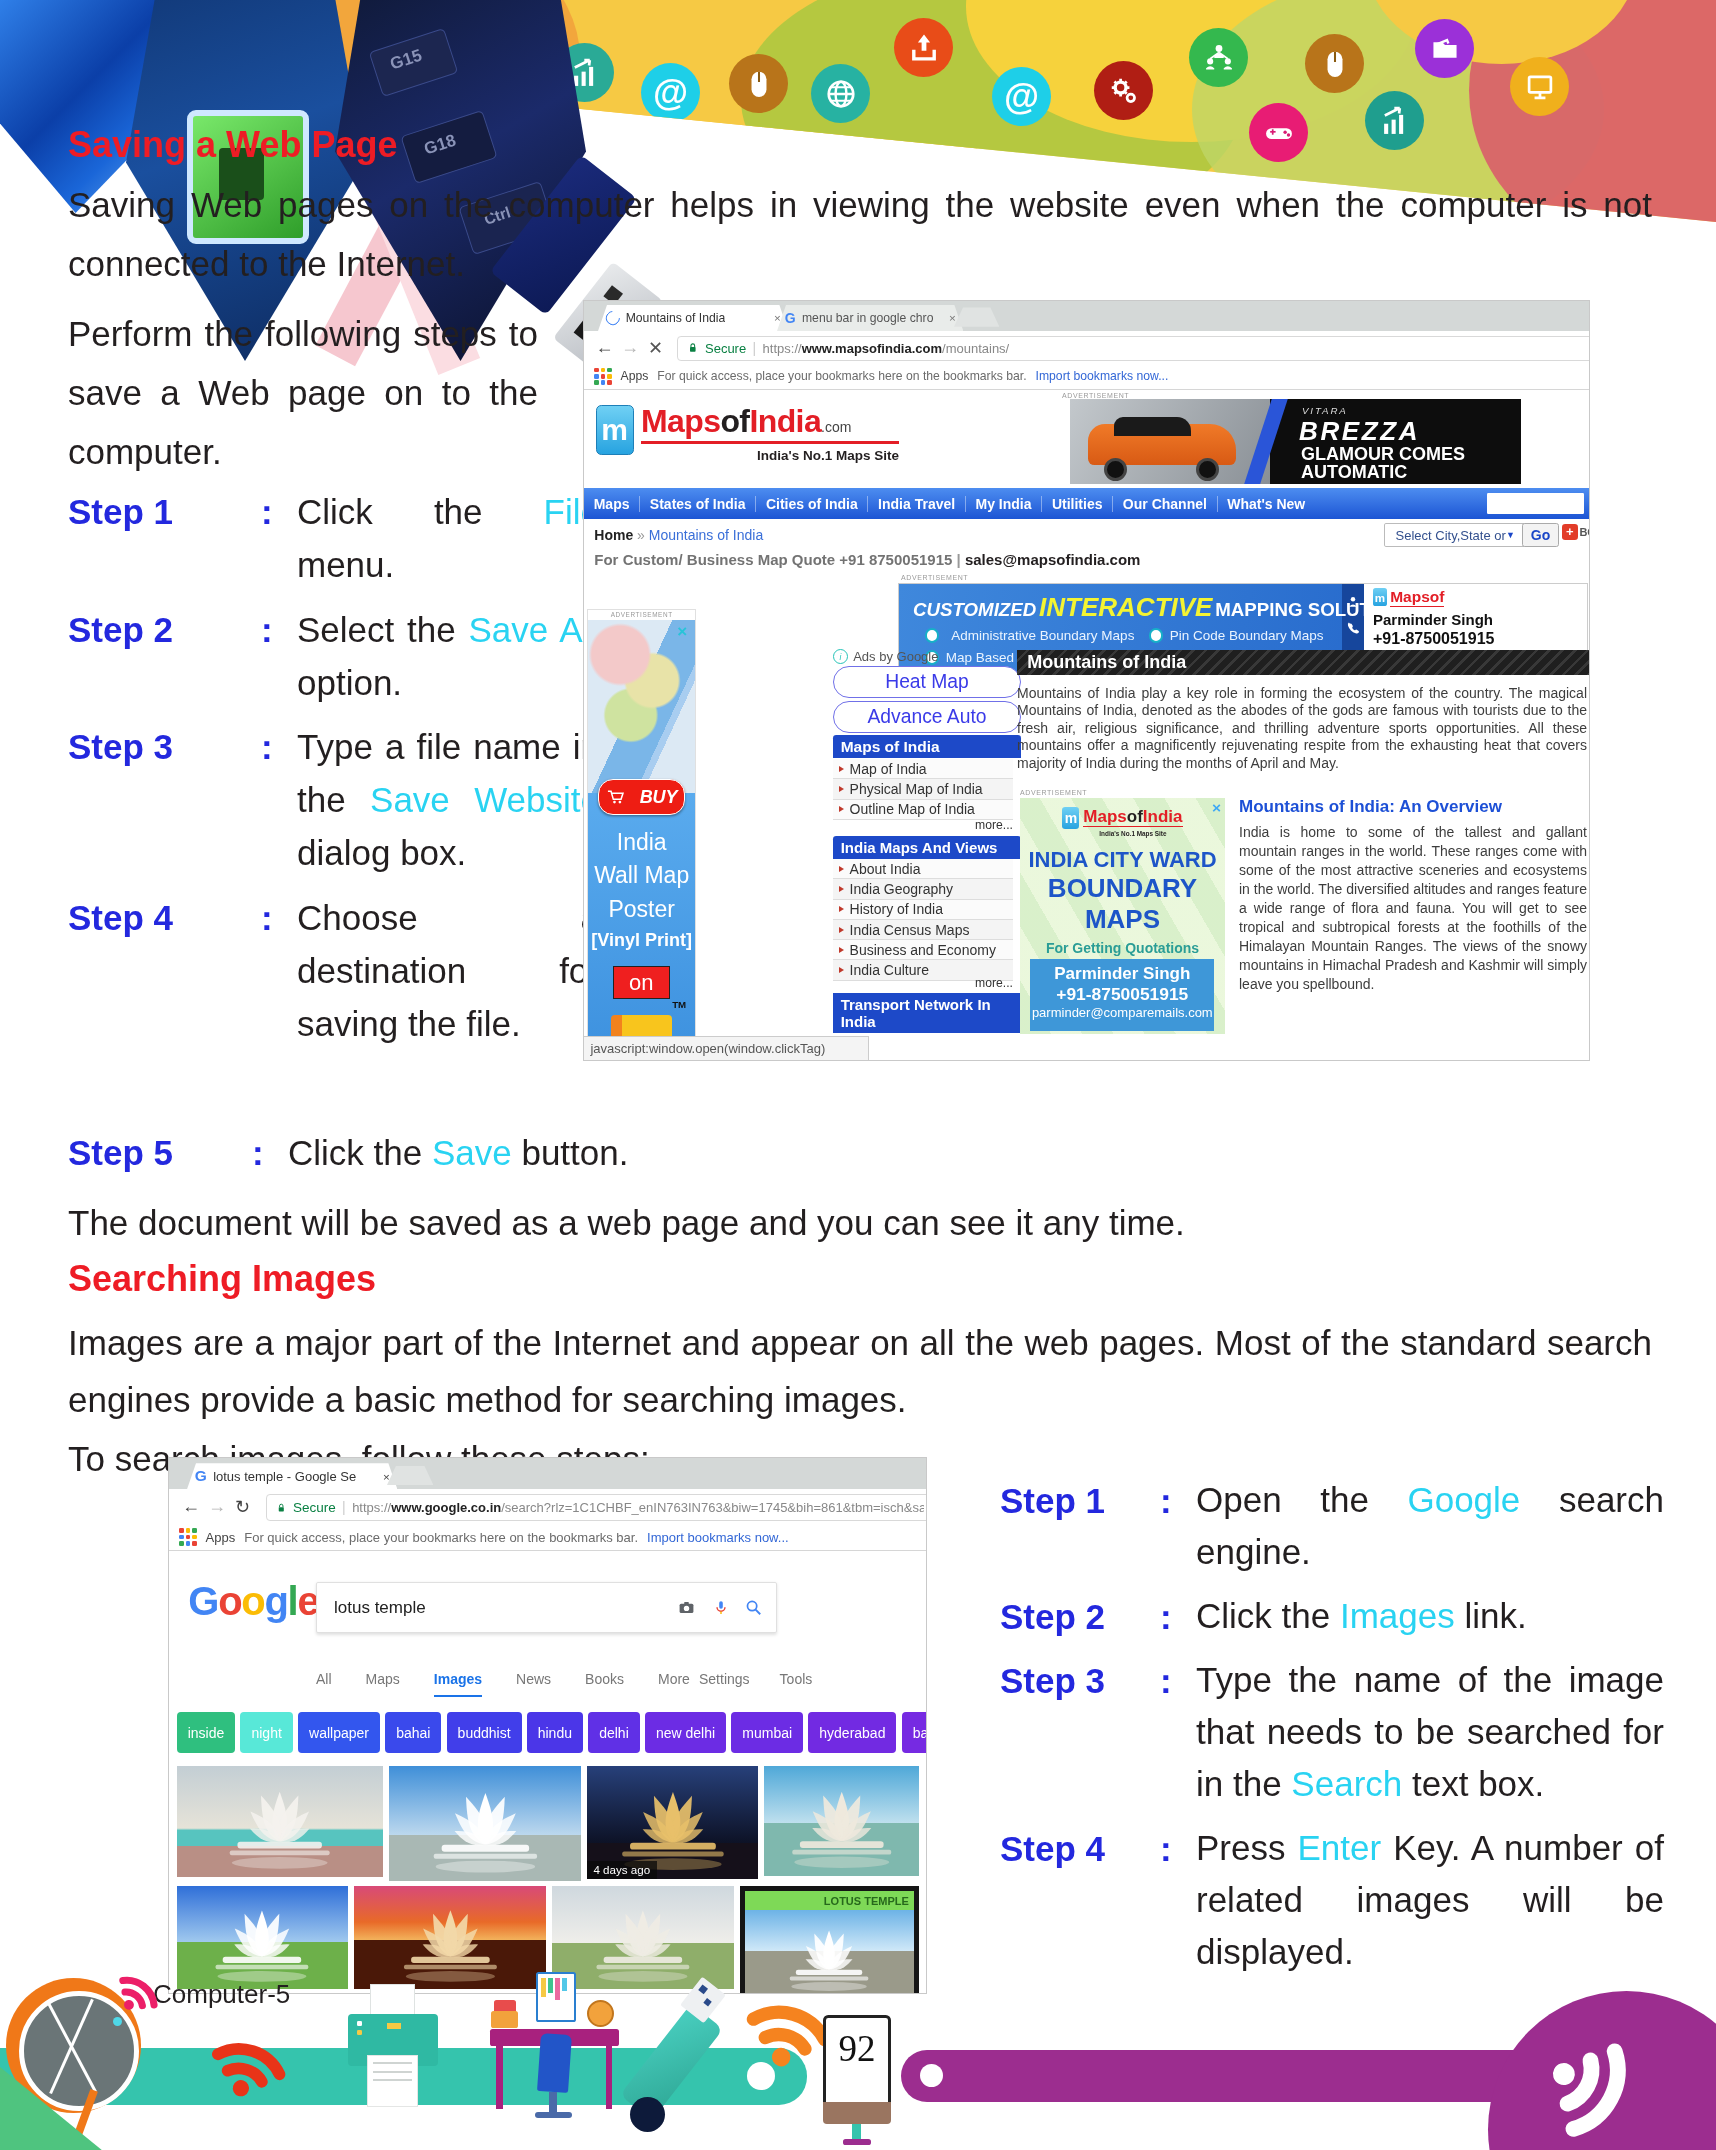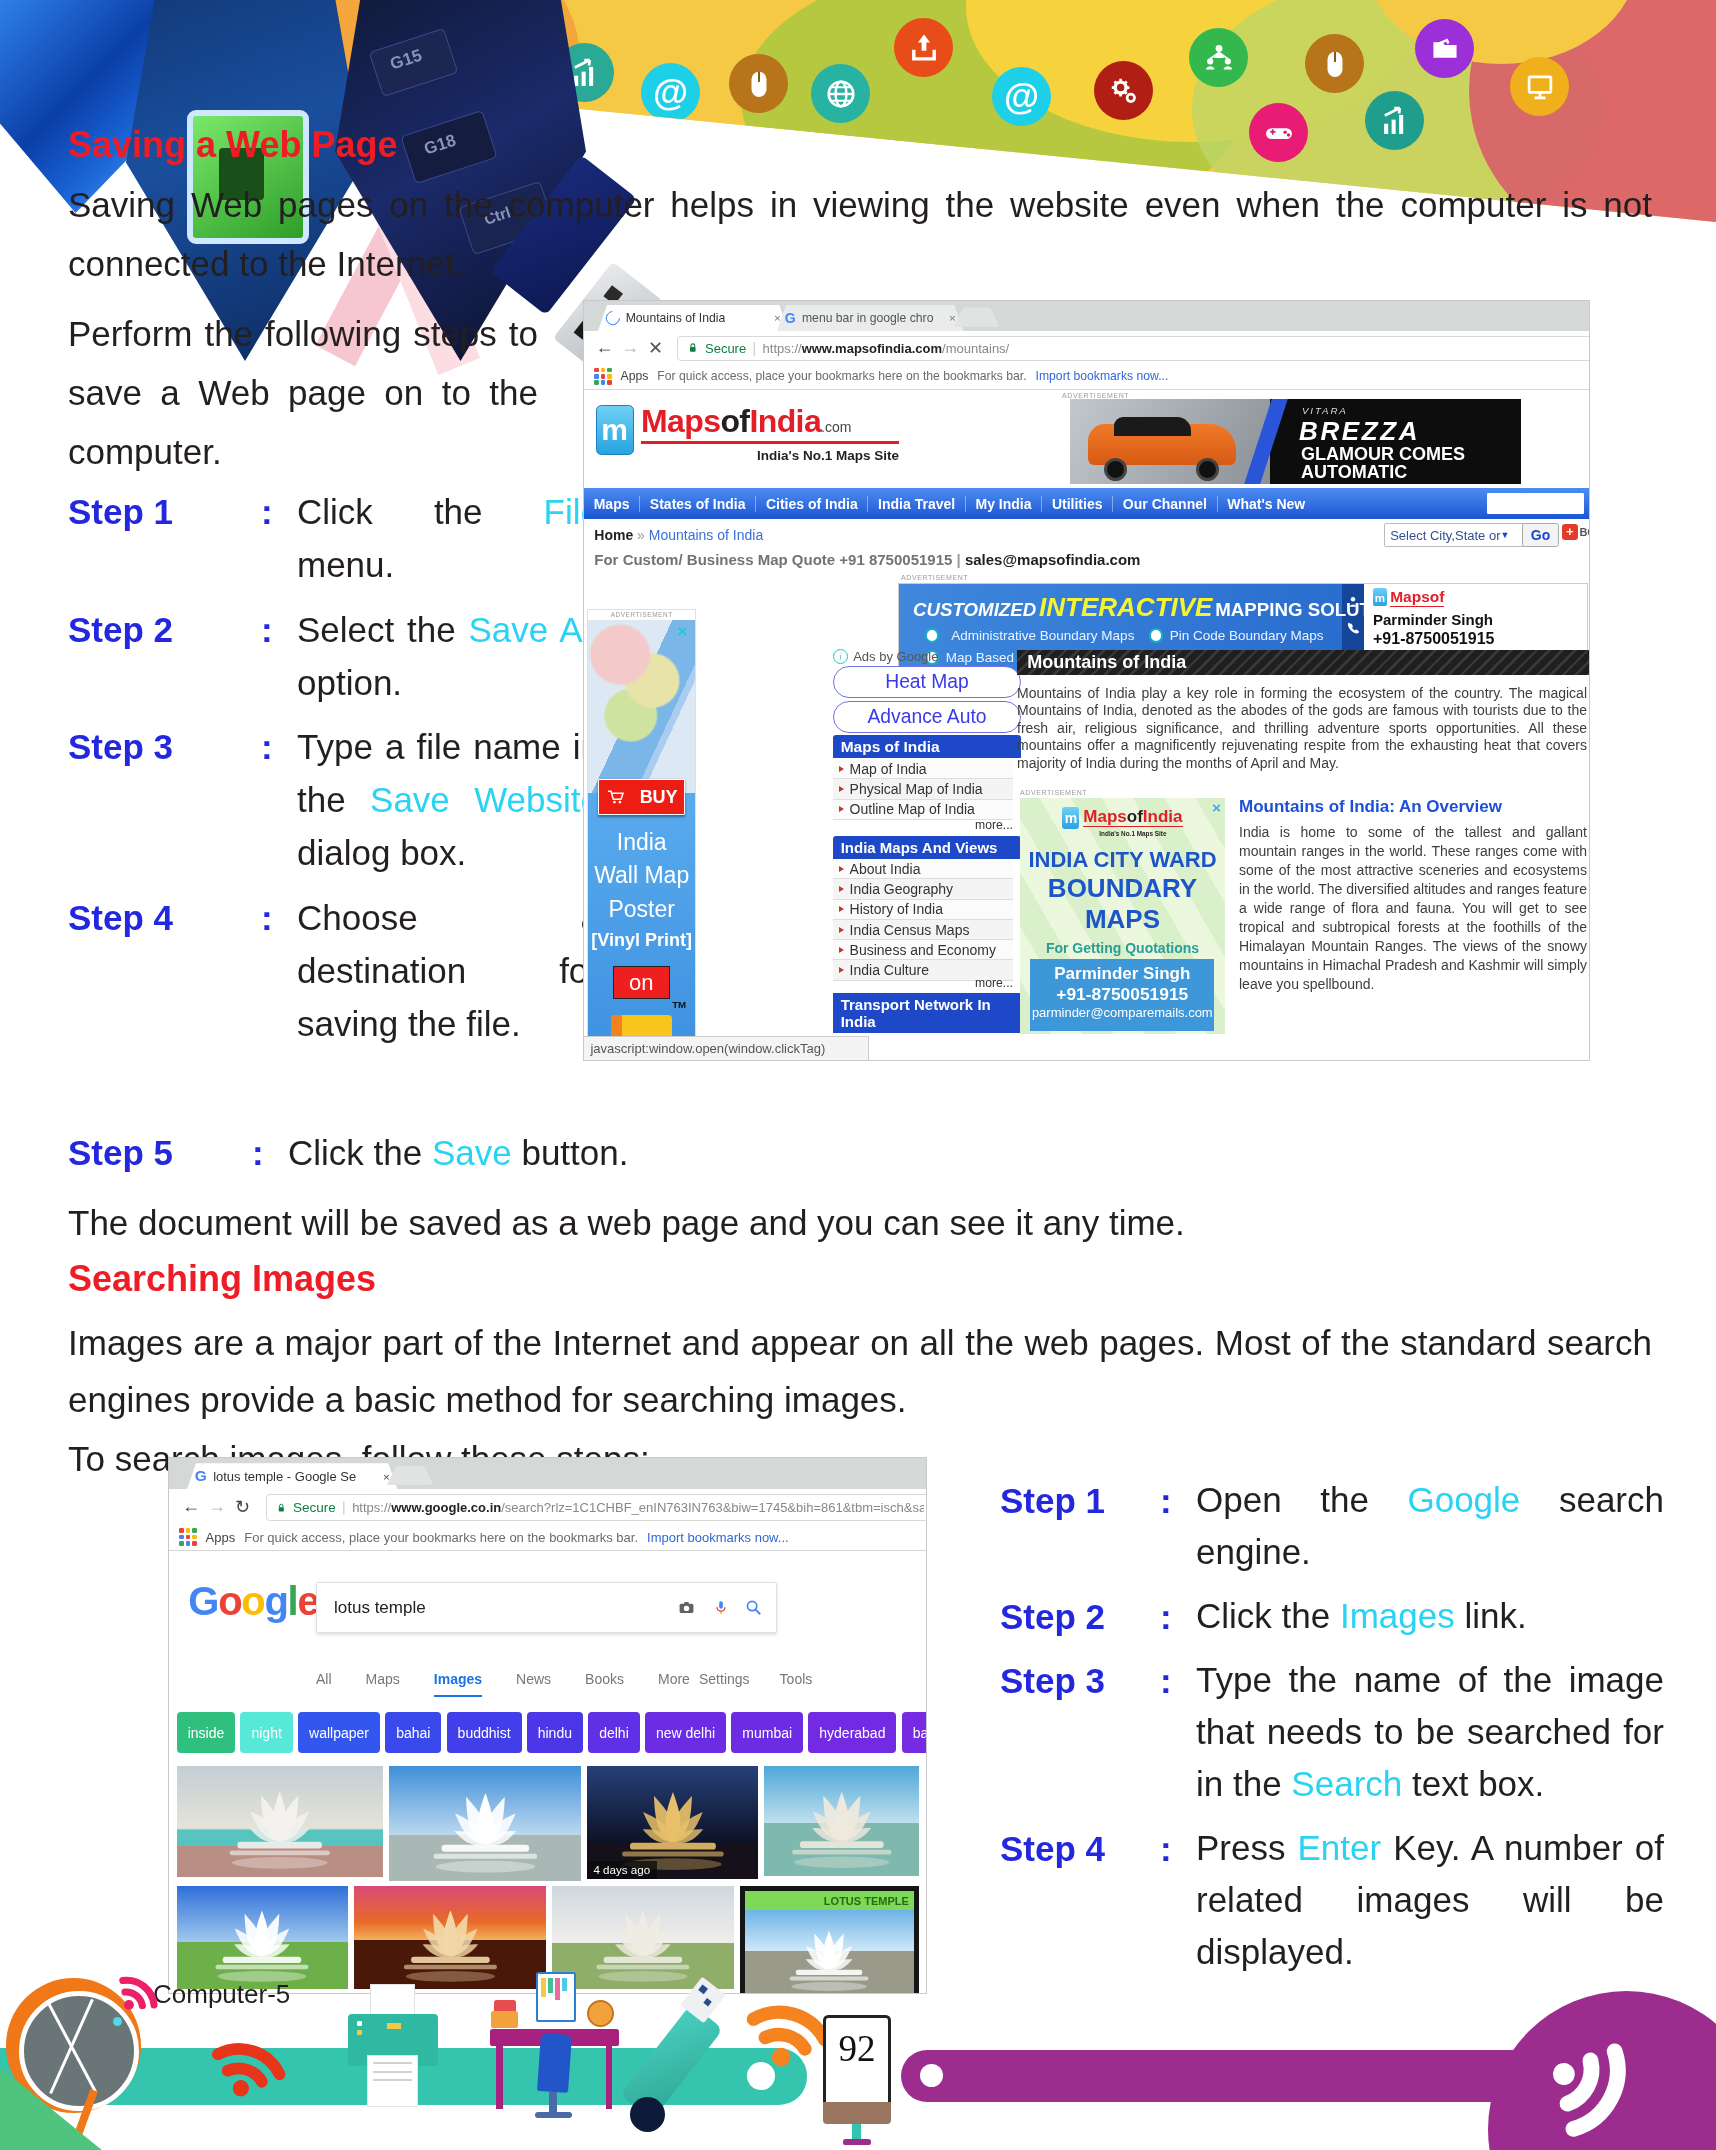--- a/index.html
+++ b/index.html
@@ -85,23 +85,23 @@
   .statusbubble{position:absolute;background:#f4f4f4;border:0.6px solid #ccc;border-left:none;border-bottom:none;
       font-size:13px;color:#555;display:flex;align-items:center;padding-left:6.4px;}
 
   
   .mapad{position:absolute;overflow:hidden;background:#fff;border:0.6px solid #e0e0e0;}
   .mapimg{position:absolute;background:
      radial-gradient(circle at 30% 20%,#f3c9c9 0 18%,transparent 20%),
      radial-gradient(circle at 60% 35%,#e8e3a8 0 20%,transparent 22%),
      radial-gradient(circle at 40% 55%,#cfe3a0 0 22%,transparent 24%),
      linear-gradient(115deg,#dce9f4 45%,#7ab6e8 45% 68%,#a8cdf0 68% 72%,#dce9f4 72%),#e6eccf;}
-  .buybtn{position:absolute;background:#ee1d13;border:1.9px solid #fff;border-radius:1px;
+  .buybtn{position:absolute;background:#ee1d13;border:1.9px solid #fff;border-radius:15px;
      box-shadow:0 1.3px 2.6px rgba(0,0,0,.4);color:#fff;font-weight:bold;font-size:18px;
-     display:flex;align-items:center;justify-content:center;gap:14px;}
+     display:flex;align-items:center;justify-content:center;gap:14px;font-style:italic;}
   .mapad-blue{position:absolute;background:linear-gradient(180deg,#5aabee,#3f93e0);text-align:center;color:#fff;}
 
   
   .gl0{color:#4285F4}.gl1{color:#EA4335}.gl2{color:#FBBC05}.gl3{color:#4285F4}.gl4{color:#34A853}.gl5{color:#EA4335}
   .gsbox{position:absolute;background:#fff;border:0.6px solid #e0e0e0;border-radius:1.9px;
      box-shadow:0 1.3px 3.2px rgba(0,0,0,.12);display:flex;align-items:center;}
   .gtabs{position:absolute;display:flex;gap:34px;font-size:14px;color:#777;}
   .gtab-active{color:#1a73e8;font-weight:bold;border-bottom:2.6px solid #1a73e8;padding-bottom:7.7px;}
   .chips{position:absolute;display:flex;gap:5.2px;}
   .chip{height:41px;border-radius:3.9px;color:#fff;font-size:14px;display:flex;align-items:center;
@@ -483,21 +483,21 @@
       <span>Our Channel</span>
       <span style="border-right:none;">What's New</span>
       <span class="gsearchbox">Google</span>
     </div>
 
     <div class="abs" style="left:10.3px;top:226px;font-size:14px;">
       <span style="font-weight:bold;color:#222;">Home</span>
       <span style="color:#999;">»</span>
       <span style="color:#3a6fd8;">Mountains of India</span>
     </div>
-    <div class="abs" style="left:800px;top:222px;width:130px;height:22px;border:0.6px solid #bbb;border-radius:1.9px;display:flex;align-items:center;justify-content:flex-start;padding:0 5.2px;font-size:13px;color:#33508e;">
+    <div class="abs" style="left:800px;top:222px;width:130px;height:22px;border:0.6px solid #bbb;border-radius:1.9px;display:flex;align-items:center;justify-content:center;padding:0 5.2px;font-size:13px;color:#33508e;">
       <span>Select City,State or</span>
       <span style="font-size:9px;color:#1a46c8;">▼</span>
     </div>
     <div class="abs" style="left:938px;top:222px;width:35px;height:22px;border:0.6px solid #aaa;border-radius:2.6px;background:#f3f3f3;display:flex;align-items:center;justify-content:center;font-size:14px;font-weight:bold;color:#1a46c8;">
       <span>Go</span>
     </div>
     <div class="abs" style="left:978px;top:223px;display:flex;align-items:center;gap:1.9px;">
       <span style="width:15.5px;height:15.5px;background:#e23c28;border-radius:3.2px;color:#fff;font-size:13px;font-weight:bold;display:flex;align-items:center;justify-content:center;">+</span>
       <span style="font-size:11px;font-weight:bold;color:#555;">BO</span>
     </div>

